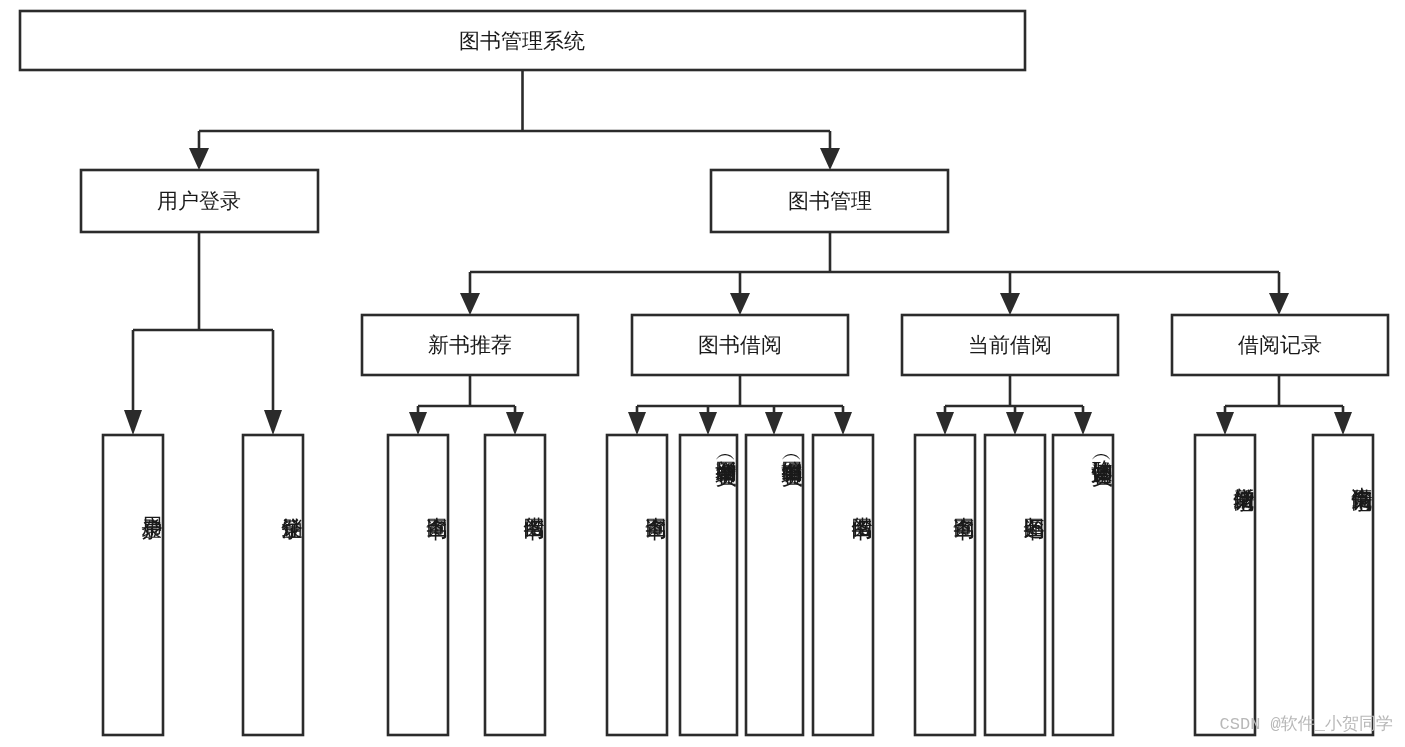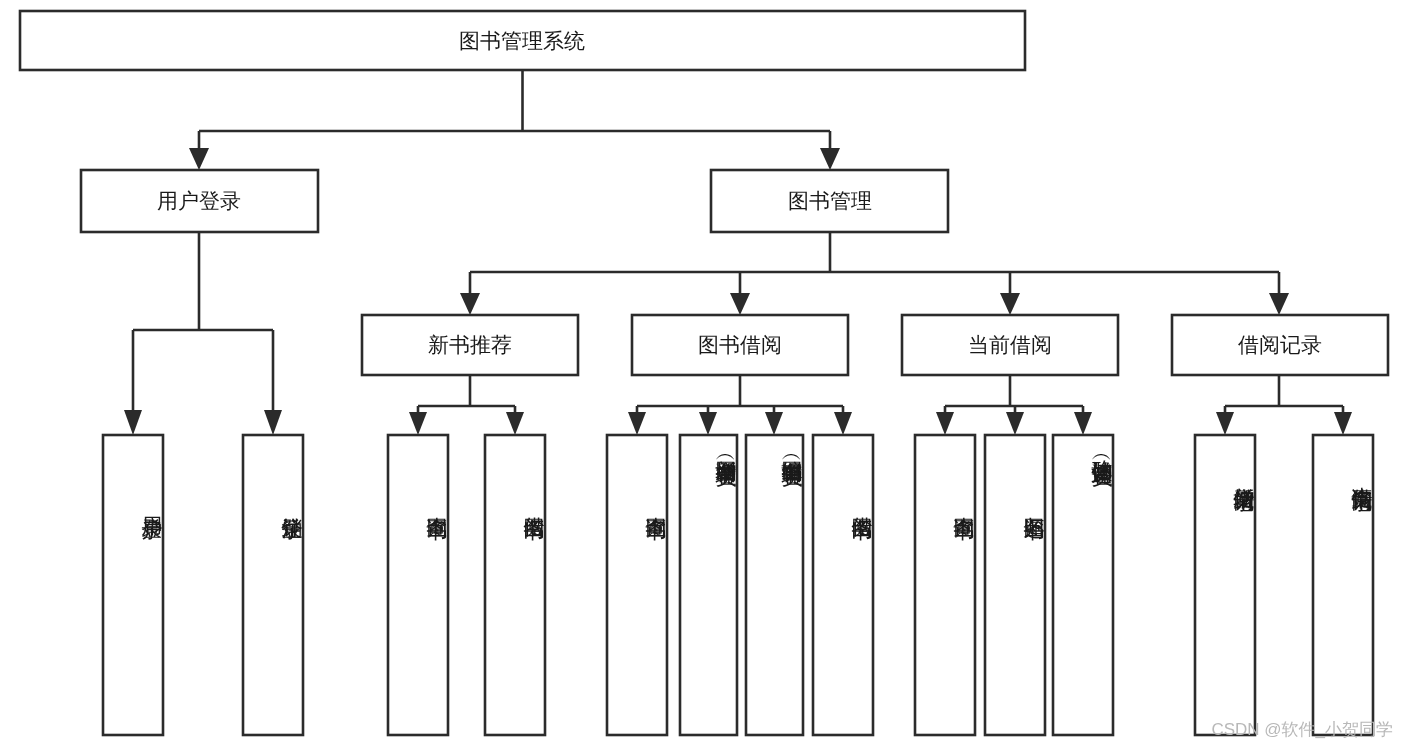--- a/index.html
+++ b/index.html
@@ -59,22 +59,22 @@
     line-height: 1.12;
     color: #1a1a1a;
     letter-spacing: 1px;
     white-space: nowrap;
     text-align: center;
     pointer-events: none;
   }
   .watermark {
     position: absolute;
     right: 12px;
-    bottom: 6px;
-    font-family: Liberation Sans, sans-serif;
+    bottom: 12px;
+    font-family: Liberation Mono, monospace;
     font-size: 17px;
     color: #b8b8b8;
     white-space: nowrap;
     pointer-events: none;
   }
 </style>
 </head>
 <body>
 
 <div id="diagram-root">

